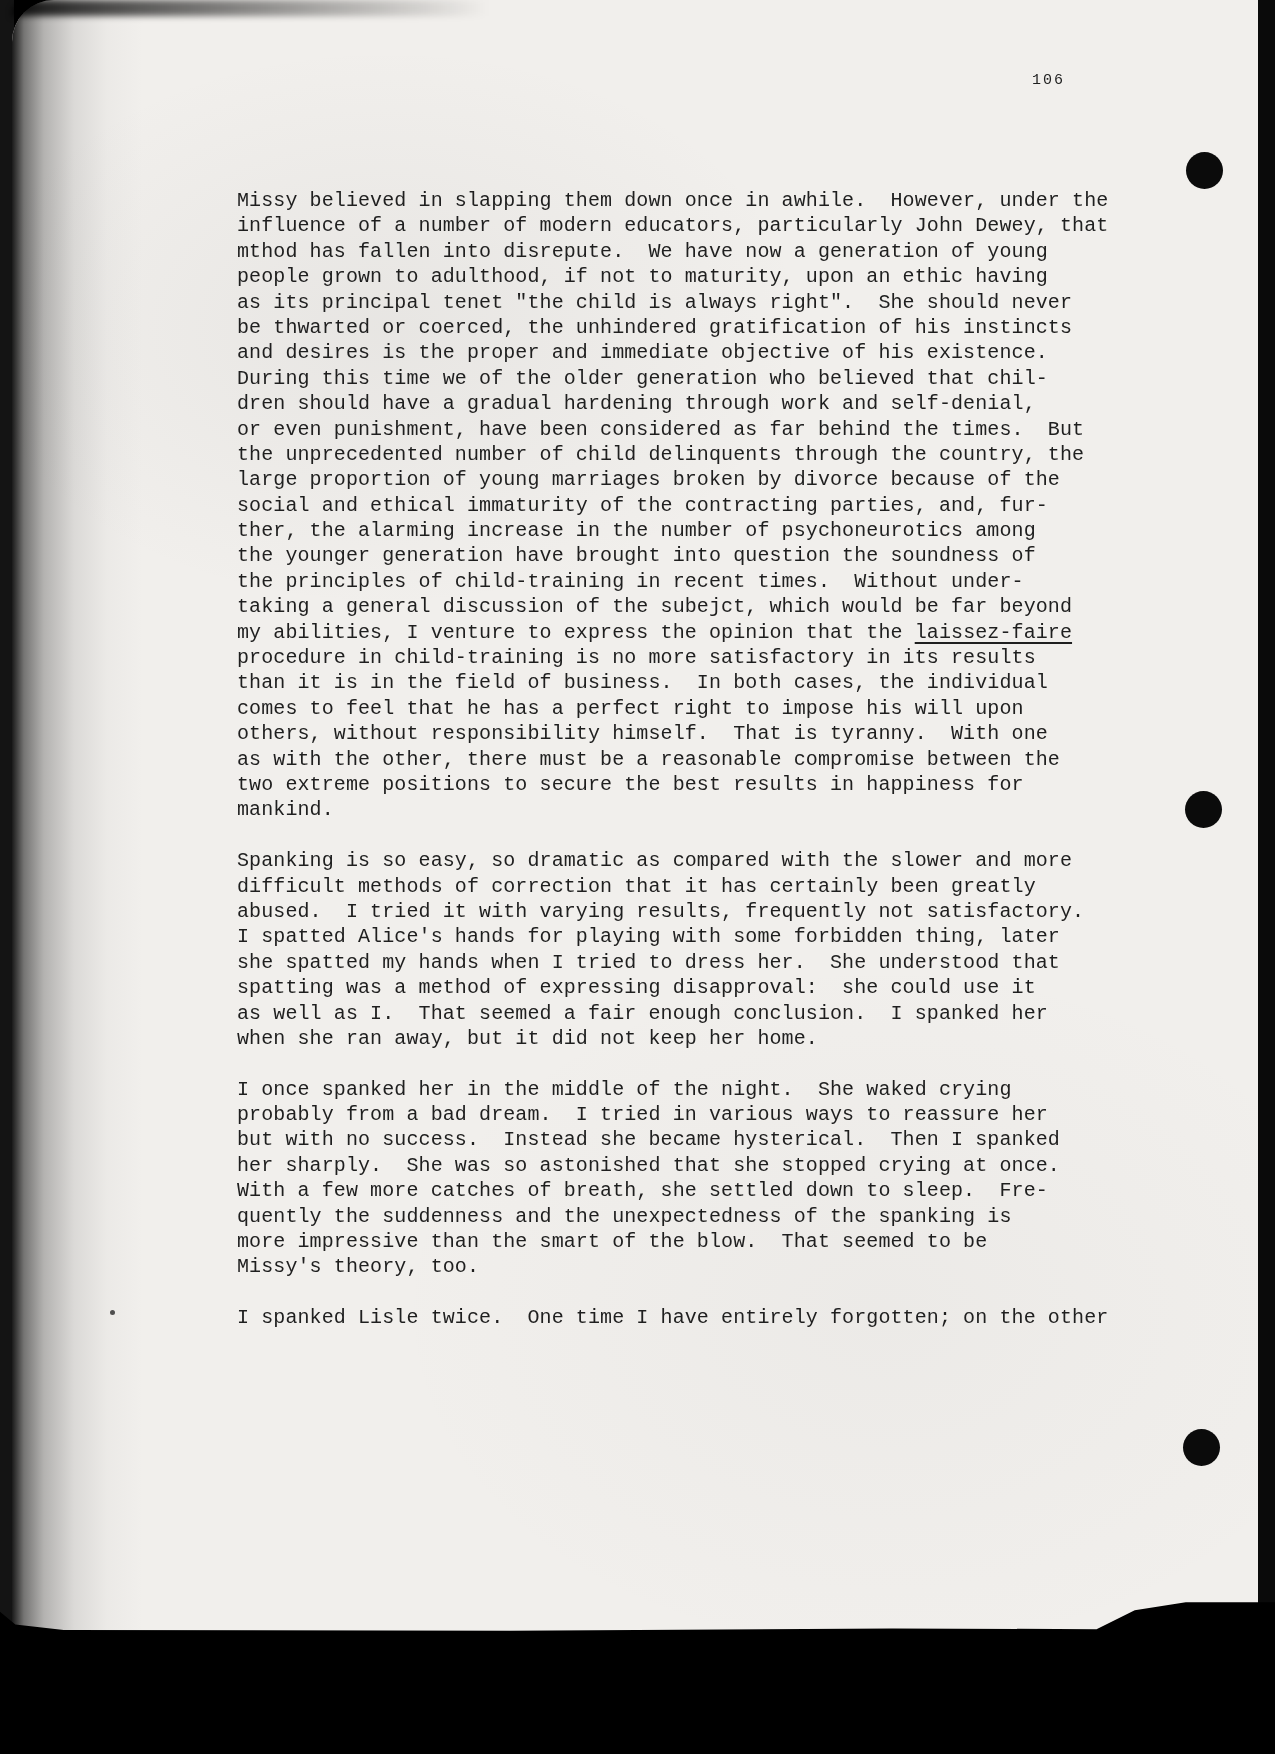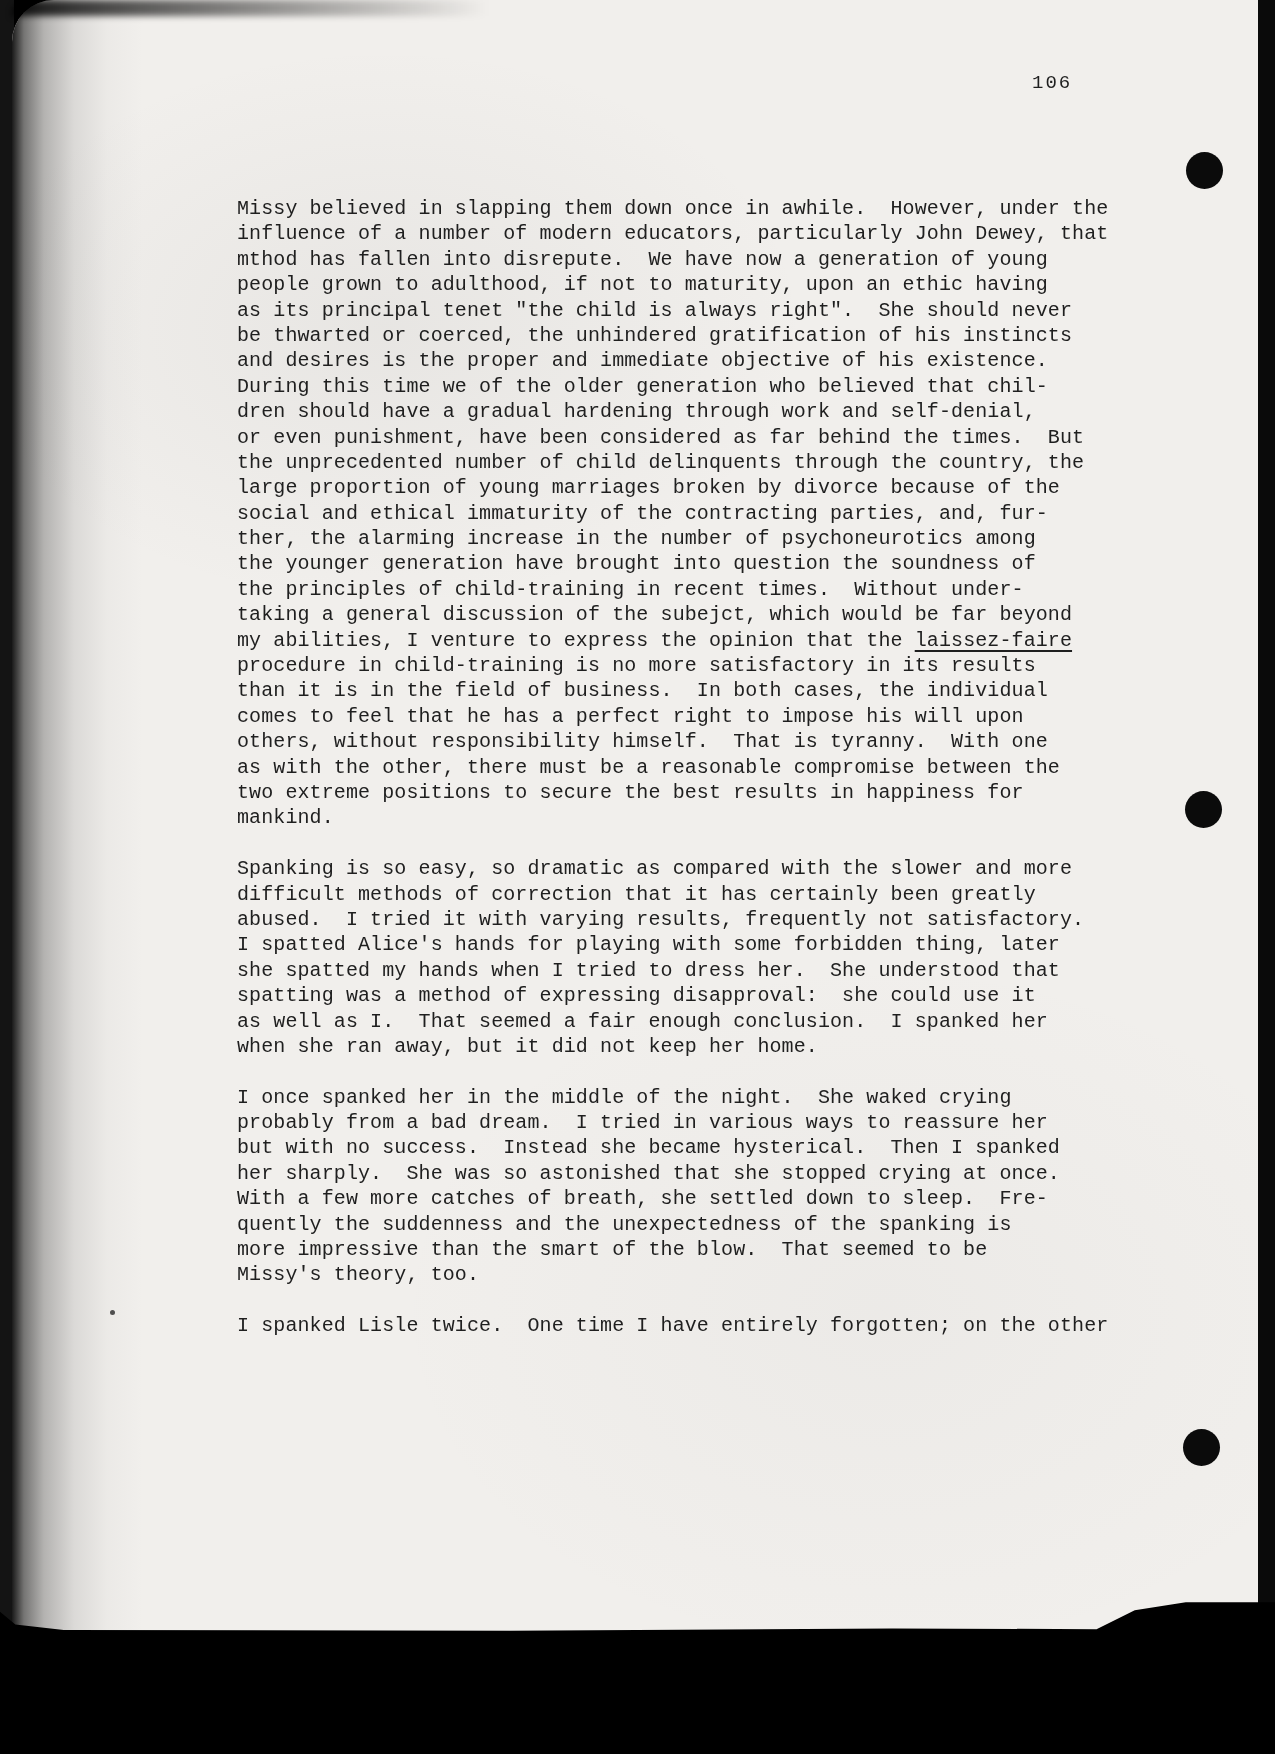--- a/index.html
+++ b/index.html
@@ -64,32 +64,31 @@
     width: 37px; height: 37px;
     border-radius: 50%;
     background: #0b0b0b;
   }
   .punch-hole.h1 { top: 152px; }
   .punch-hole.h2 { top: 791px; left: 1185px; }
   .punch-hole.h3 { top: 1429px; left: 1183px; }
 
   .page-number {
     position: absolute; left: 1020px; top: 72px;
-    font-size: 19px; letter-spacing: 2px;
+    font-size: 15px; letter-spacing: 2px;
     color: #1f1f1f;
   }
 
   .text-block {
     position: absolute; left: 237px; top: 188px;
     color: #1f1f1f;
     font-size: 20px;
     line-height: 25.4px;
     white-space: pre;           
     letter-spacing: 0.1px;
-    margin-top: 8px;
   }
   .paragraph { margin: 0 0 25.4px 0; }
   .paragraph:last-child { margin-bottom: 0; }
   .text-line { height: 25.4px; }
   .underline-term {
     text-decoration: underline;
     text-decoration-thickness: 2px;
     text-underline-offset: 4px;
     text-align: right;
   }

